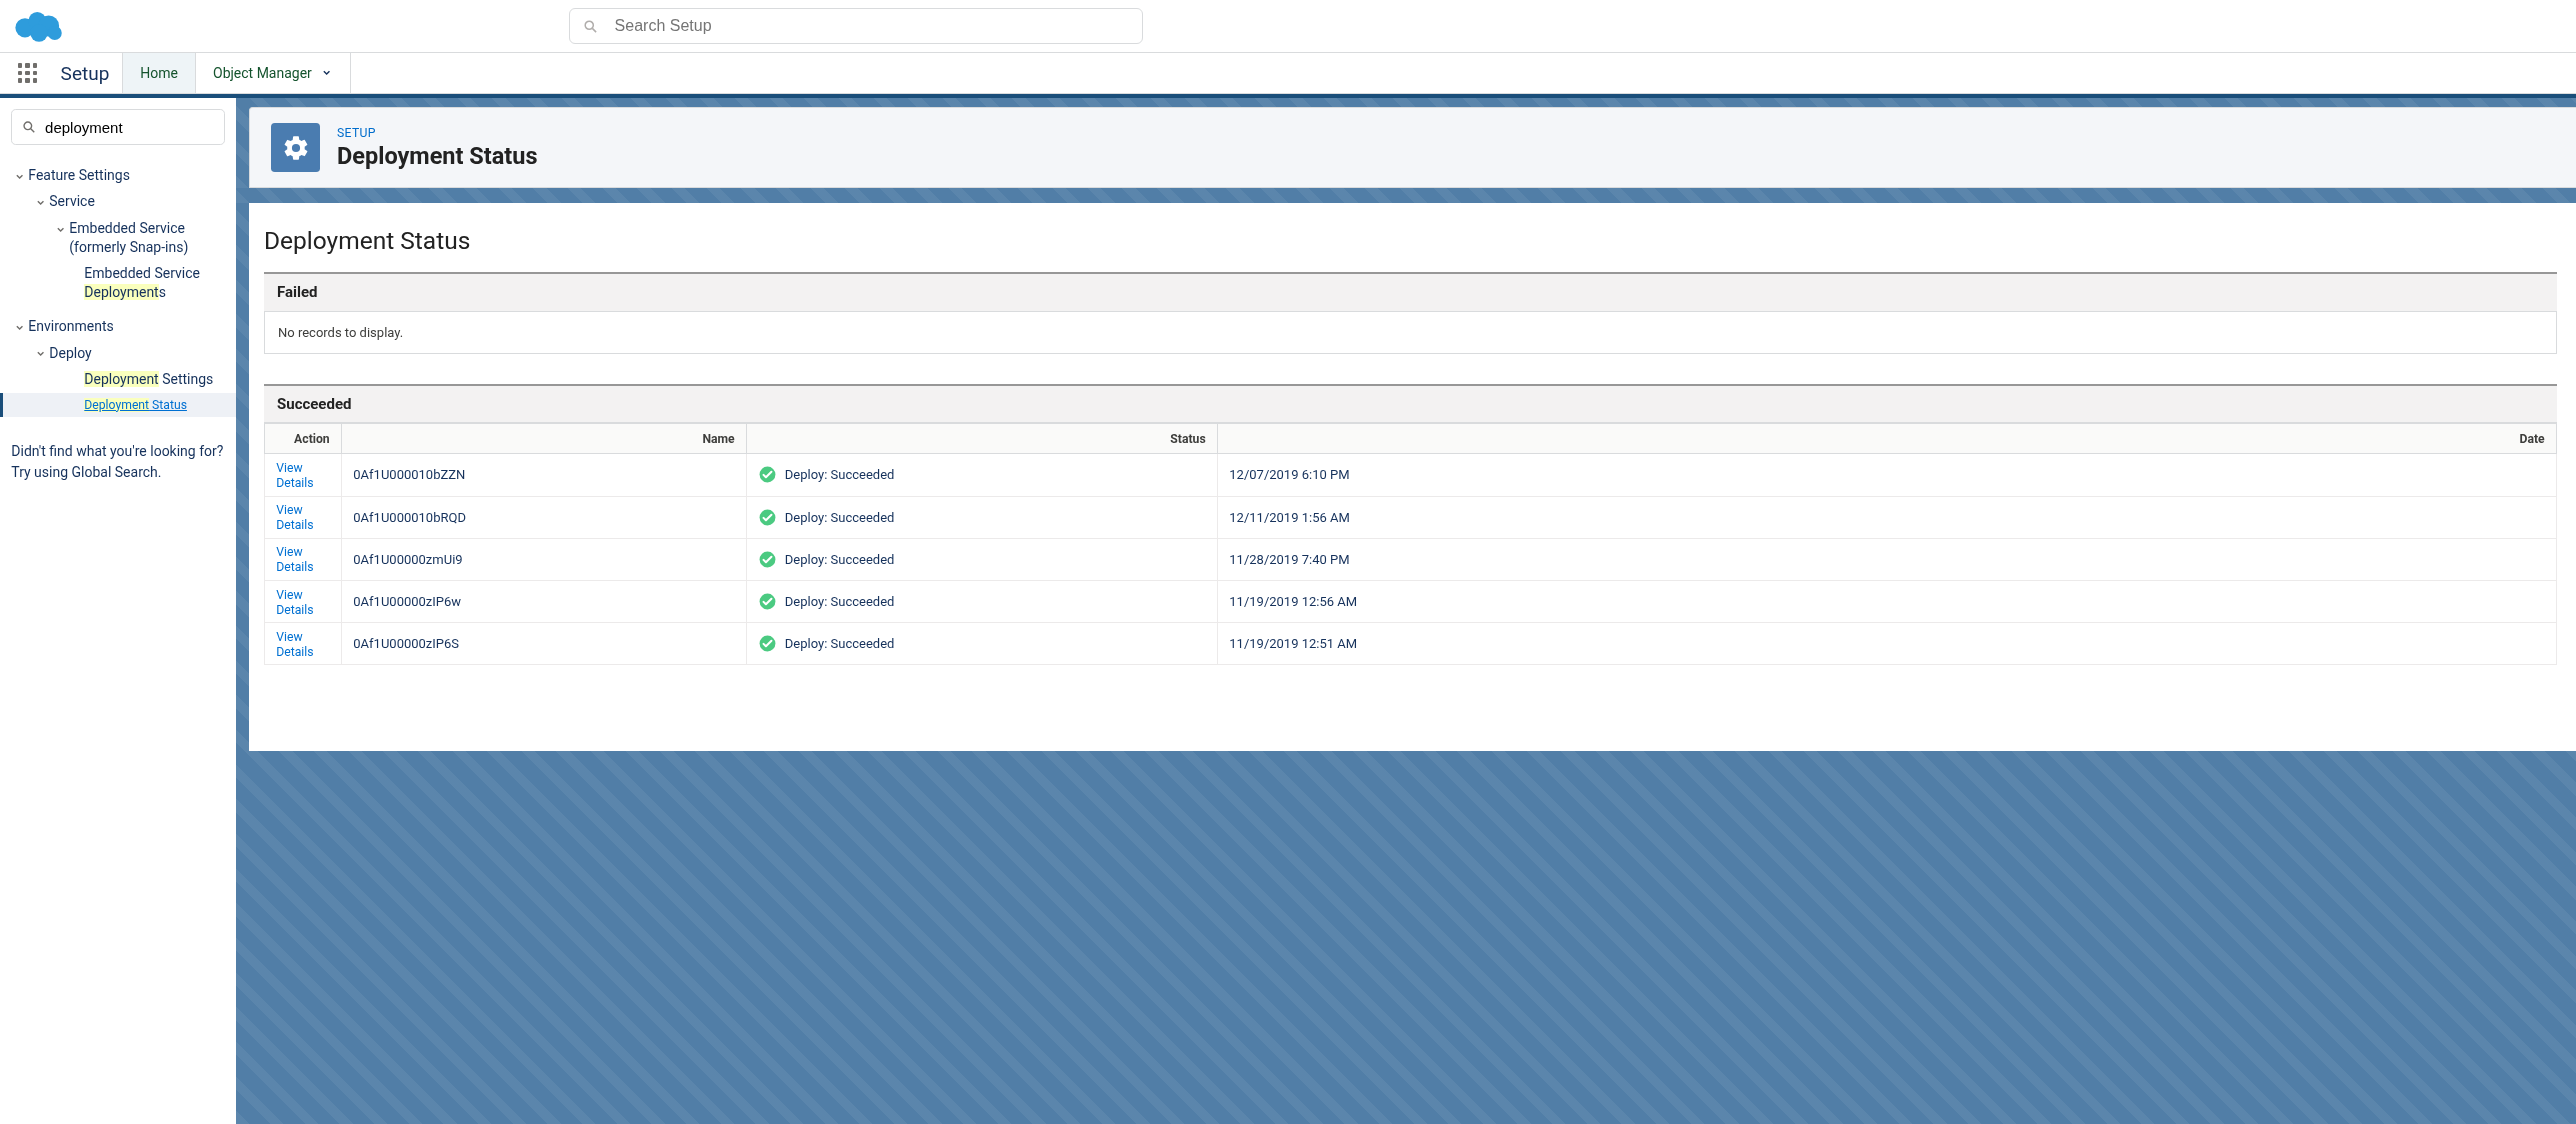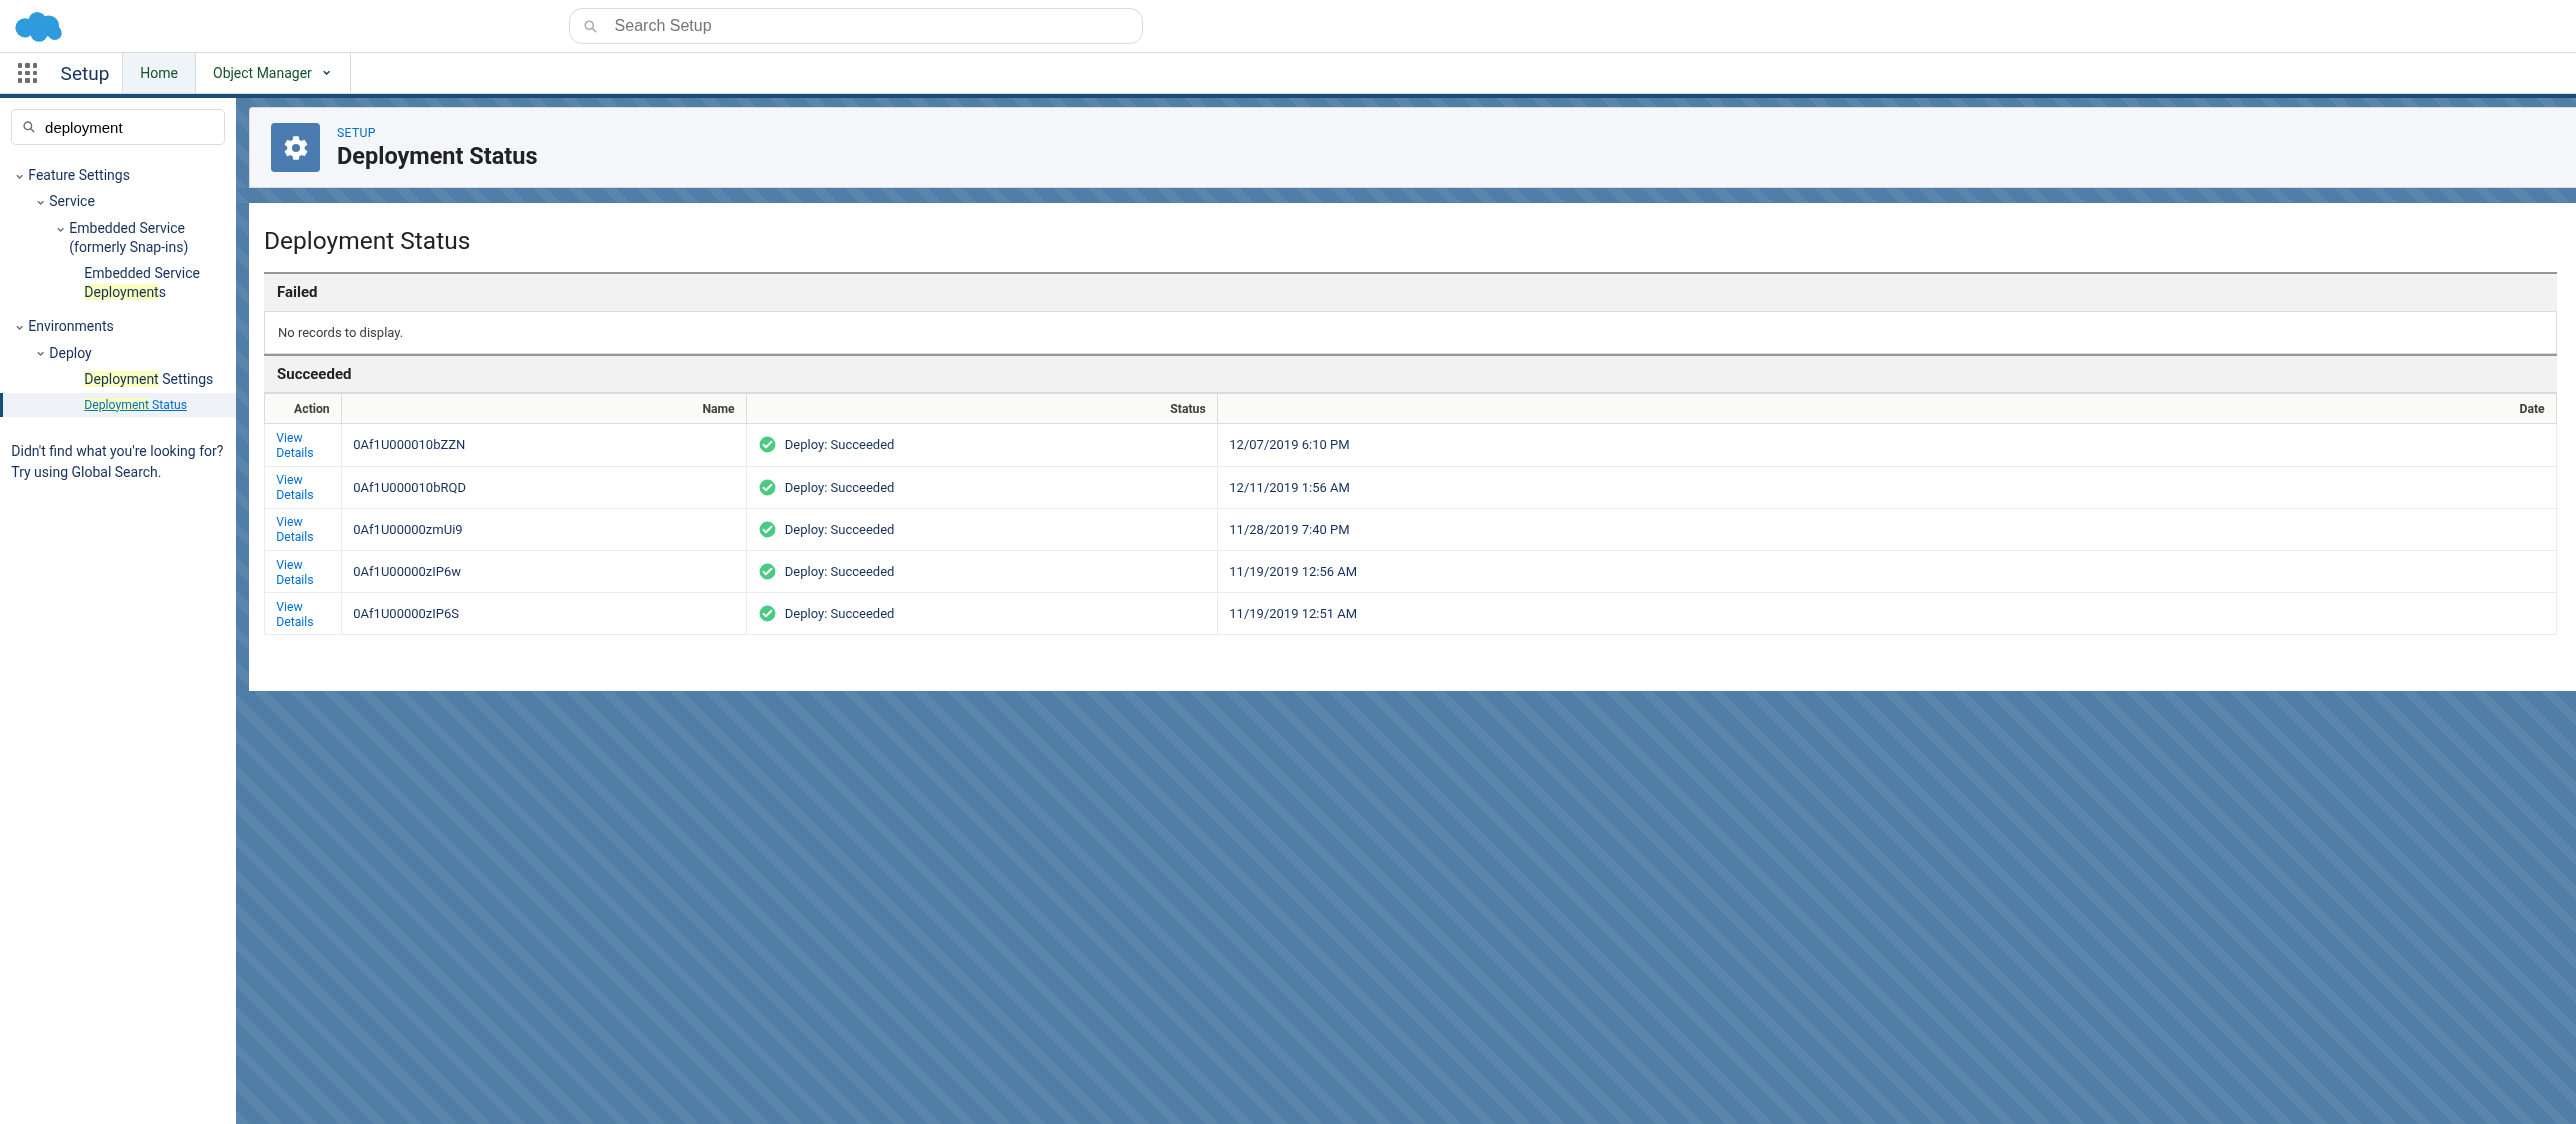--- a/index.html
+++ b/index.html
@@ -6,21 +6,21 @@
   body { font-family: -apple-system, BlinkMacSystemFont, "Segoe UI", Roboto, Helvetica, Arial, sans-serif; color:#16325c; background:#fff; }
   
   .global-header{
     display:flex; align-items:center; height:53px; border-bottom:0.9px solid #d9dbdd;
     padding:0 11.3px; gap:11.3px;
   }
   .cloud-logo{ width:56px; height:38px; color:#2e9cdc; display:flex; align-items:center; }
   .global-search{
     margin-left:490px;
     width:574px; height:36px;
-    border:0.9px solid #d9dbdd; border-radius:13px;
+    border:0.9px solid #d9dbdd; border-radius:6px;
     display:flex; align-items:center; padding:0 13px; color:#706e6b;
   }
   .global-search .search-glyph{ color:#b0adab; margin-right:17px; }
   .global-search input{
     border:none; outline:none; font-size:16px; color:#706e6b; width:100%;
     background:transparent;
   }
   
   .nav-bar{ height:41px; display:flex; align-items:stretch; border-bottom:0.9px solid #d9dbdd; }
   .app-launcher{
@@ -74,21 +74,21 @@
     width:49px; height:49px; background:#4a7cb0; border-radius:3.8px;
     display:flex; align-items:center; justify-content:center; color:#fff;
   }
   .page-header .eyebrow{ font-size:12.2px; color:#006dcc; letter-spacing:0.3px; }
   .page-header .title{ font-size:23.5px; font-weight:700; color:#222; margin-top:1.9px; }
   .spacer-strip{ height:15px; }
   .page-body{
     margin:0 0 0 13px; background:#fff; padding:17px 19px 56px 15px;
   }
   .pb-title{ font-size:24.5px; font-weight:400; color:#222; margin:5.6px 0 17px 0; }
-  .panel{ margin-bottom:0; }
+  .panel{ margin-bottom:30px; }
   .panel-head{
     background:#f3f2f2; border-top:2.8px solid #979797; border-bottom:0.9px solid #d9dbdd;
     padding:9.4px 13px; font-weight:700; font-size:15px; color:#222;
   }
   .panel-empty{ padding:13px 13px; font-size:13px; color:#3e3e3c; border:0.9px solid #d9dbdd; border-top:none; }
   table.grid{ width:100%; border-collapse:collapse; font-size:13px; }
   table.grid th{
     text-align:right; font-weight:700; background:#fafaf9; color:#3e3e3c;
     padding:7.5px 11.3px; border:0.9px solid #d9dbdd; font-size:12.2px;
   }

